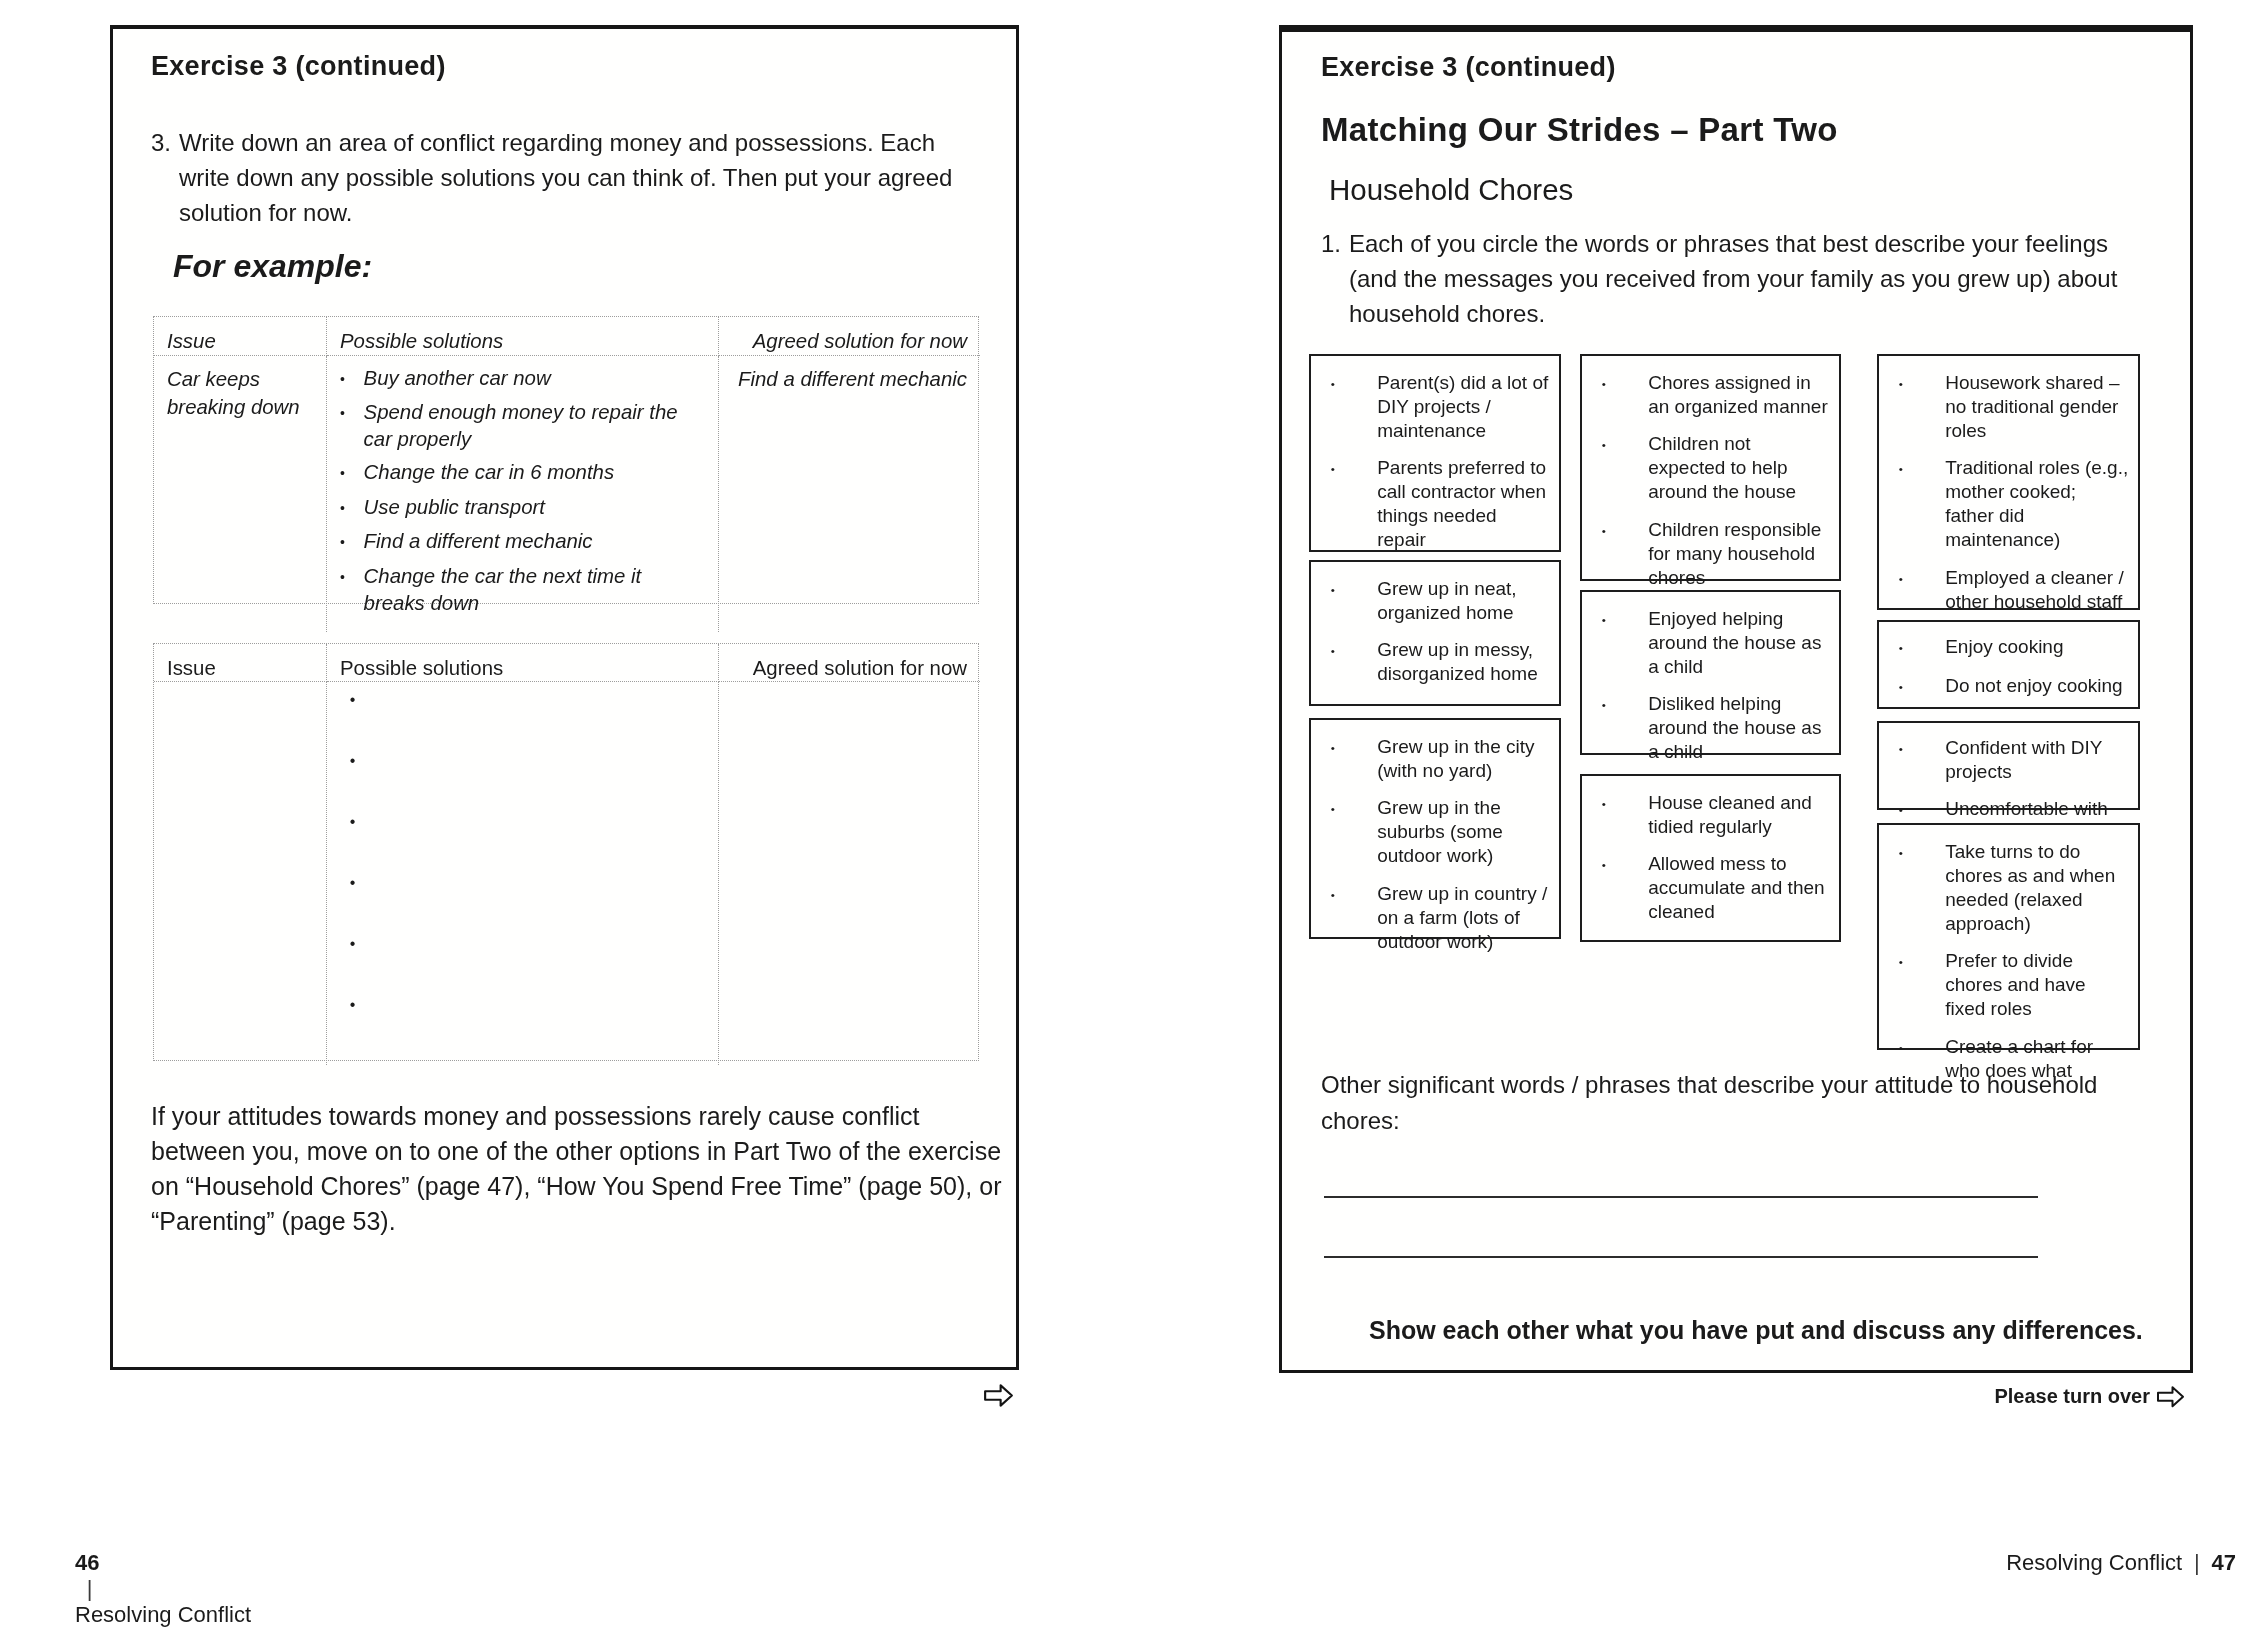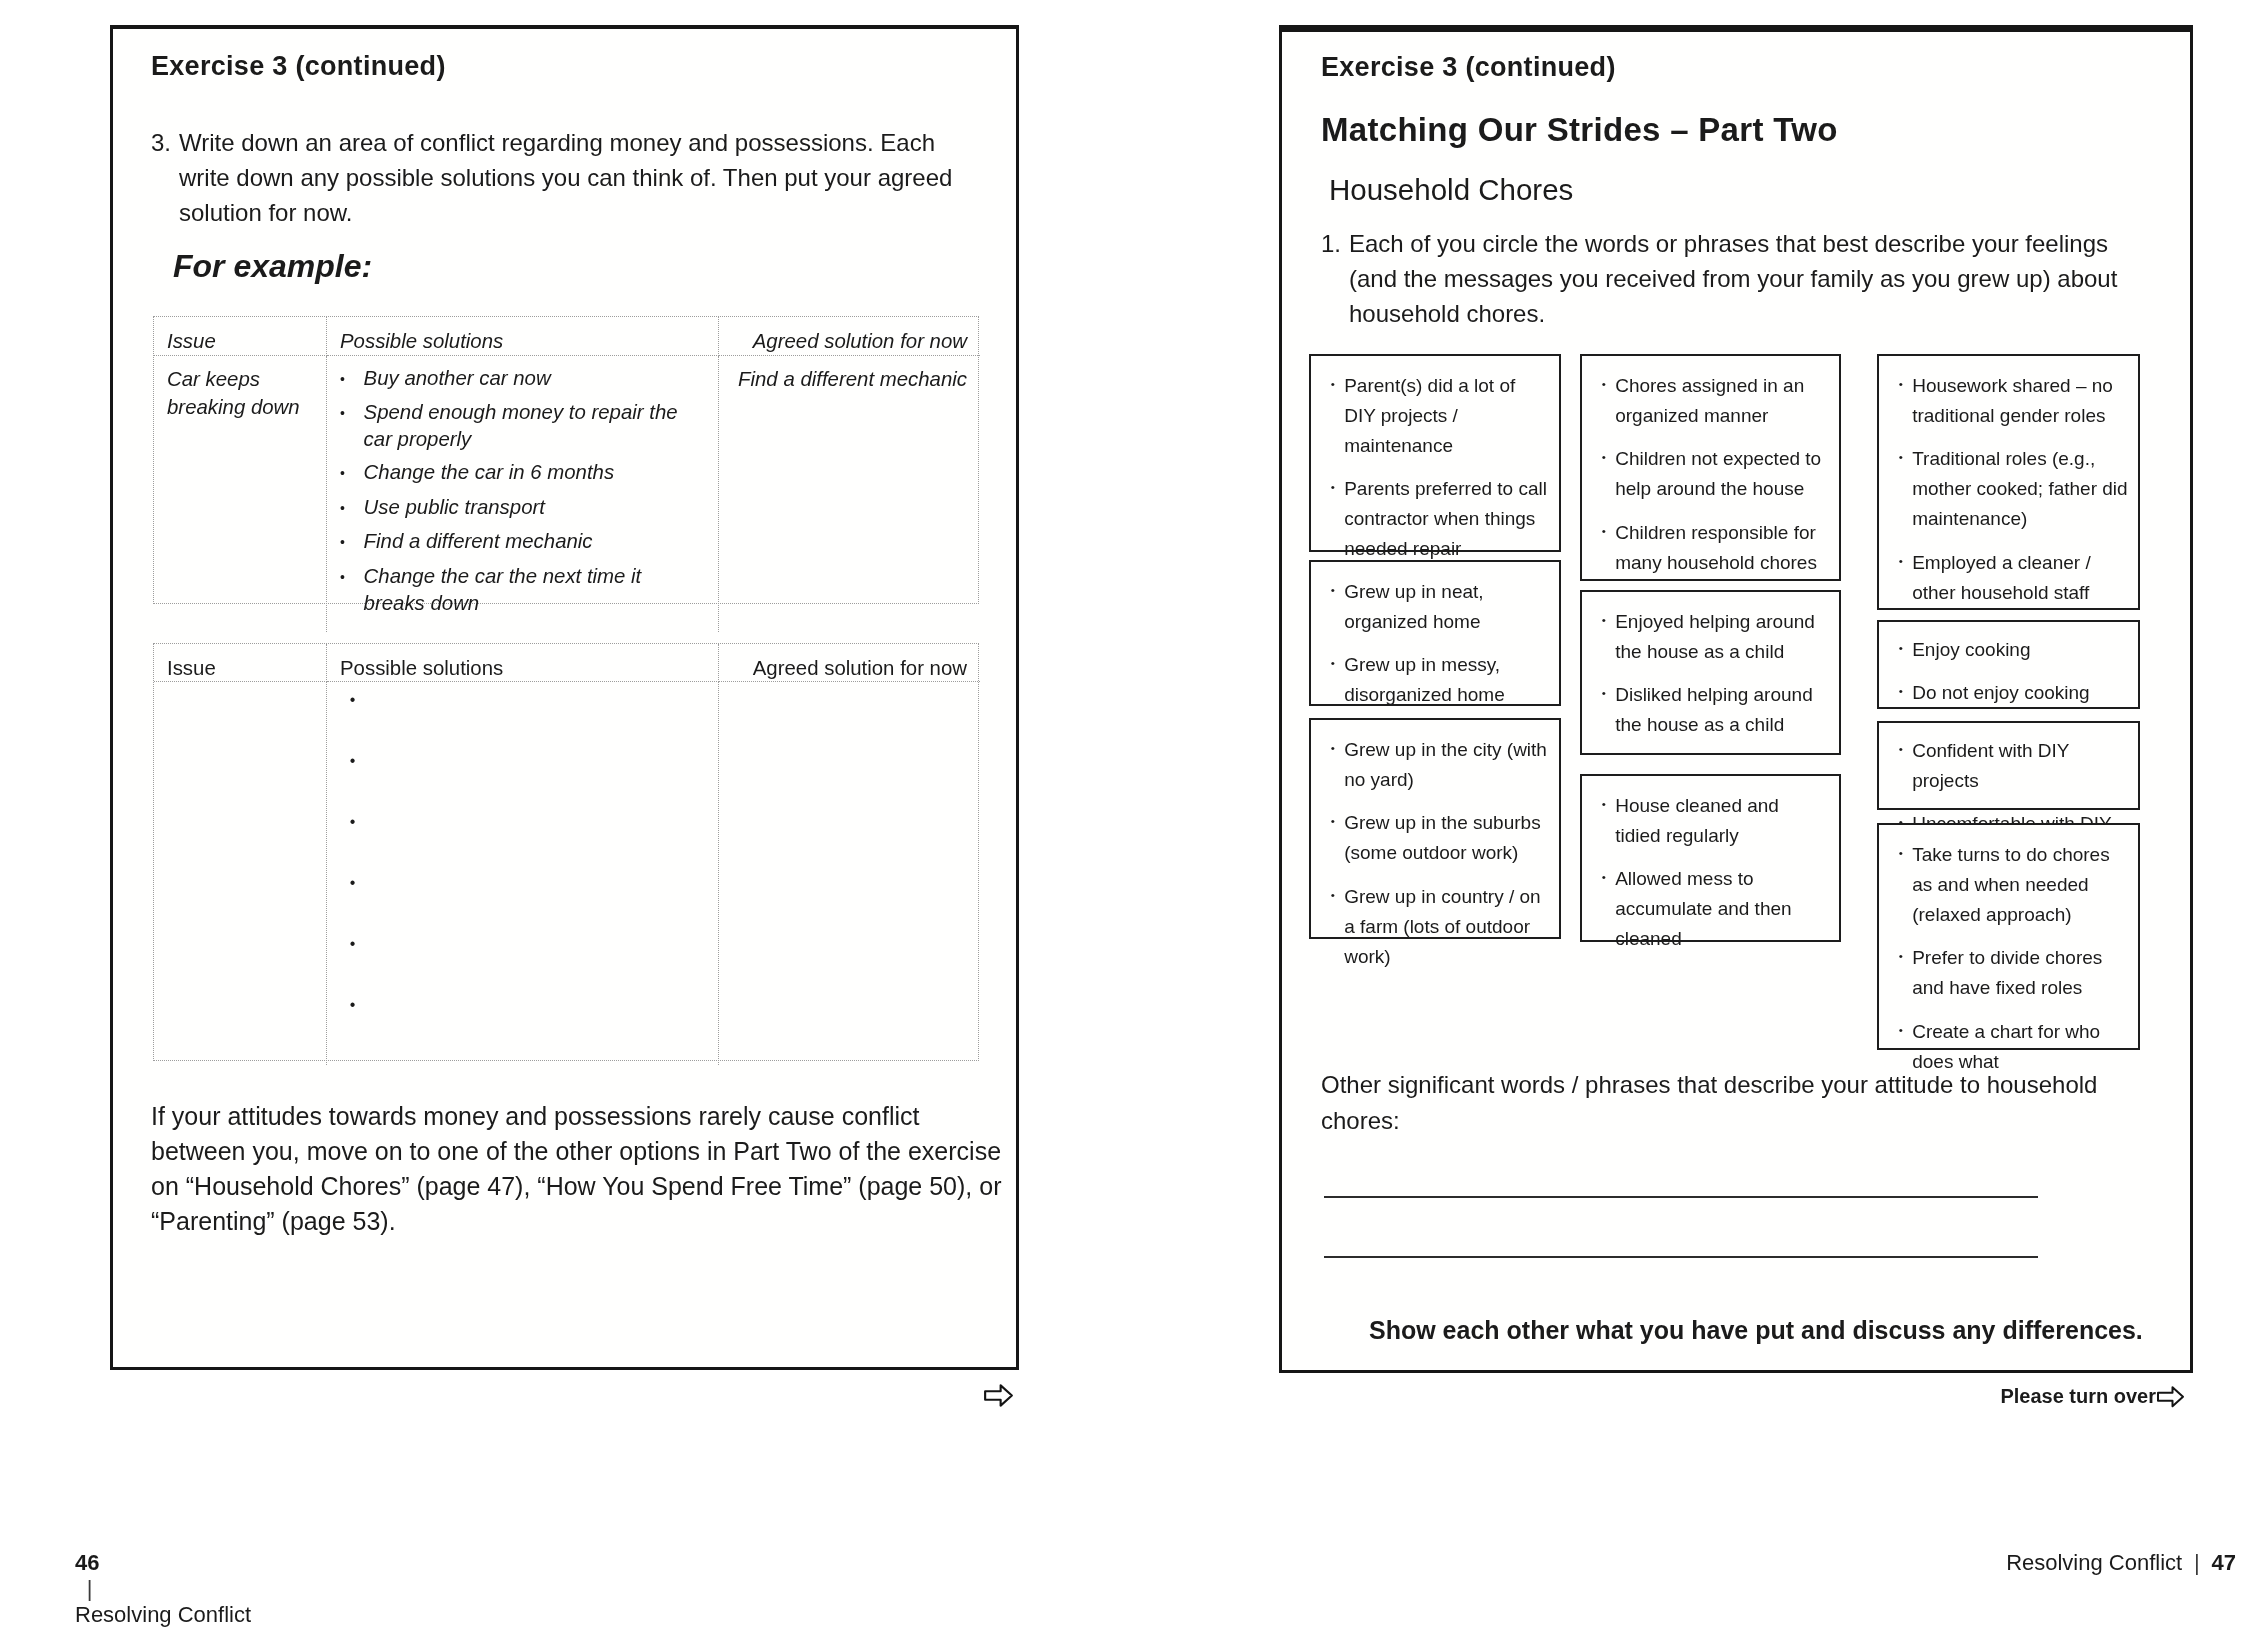--- a/index.html
+++ b/index.html
@@ -70,34 +70,34 @@
   .h-subtitle { position:absolute; font-size:29.5px; font-weight:500; }
 
   .chore-box {
     position:absolute;
     border:2.1px solid #1d1d1d;
     background:#fffffe;
     padding:15px 9.7px 10.7px 10.7px;
   }
   .box-item { display:flex; margin-bottom:13.4px; }
   .box-item .bullet { flex:none; width:22.5px; font-size:11.8px; line-height:26px; text-align:center; }
-  .box-item .li-text { font-size:19px; line-height:30px; }
+  .box-item .li-text { font-size:19px; line-height:24px;margin-left:33px; }
 
   .other-prompt { position:absolute; font-size:24px; line-height:36px; }
   .write-line { position:absolute; border-top:2.1px solid #2c2c2c; height:0; }
   .show-instruction { position:absolute; font-size:25px; font-weight:bold;margin-left:48px; }
 
   
   .footer { position:absolute; font-size:22px; display:flex; align-items:baseline; }
   .footer .pgnum { font-weight:bold; }
   .footer .sep { padding:0 11.8px; color:#3a3a3a; font-weight:300; }
 
   .arrow-wrap { position:absolute; }
   .turnover { position:absolute; display:flex; align-items:center; }
-  .turnover .to-label { font-size:20px; font-weight:600; margin-right:0; }
+  .turnover .to-label { font-size:20px; font-weight:600; margin-right:6px; }
   .arrow-svg { display:block; }
 </style>
 </head>
 <body>
 
 <div class="page left">
 
   <div class="h-exercise" style="left:38px; top:21.5px;">Exercise 3 (continued)</div>
 
   <div class="numbered" style="left:38px; top:96px; width:821px;">

